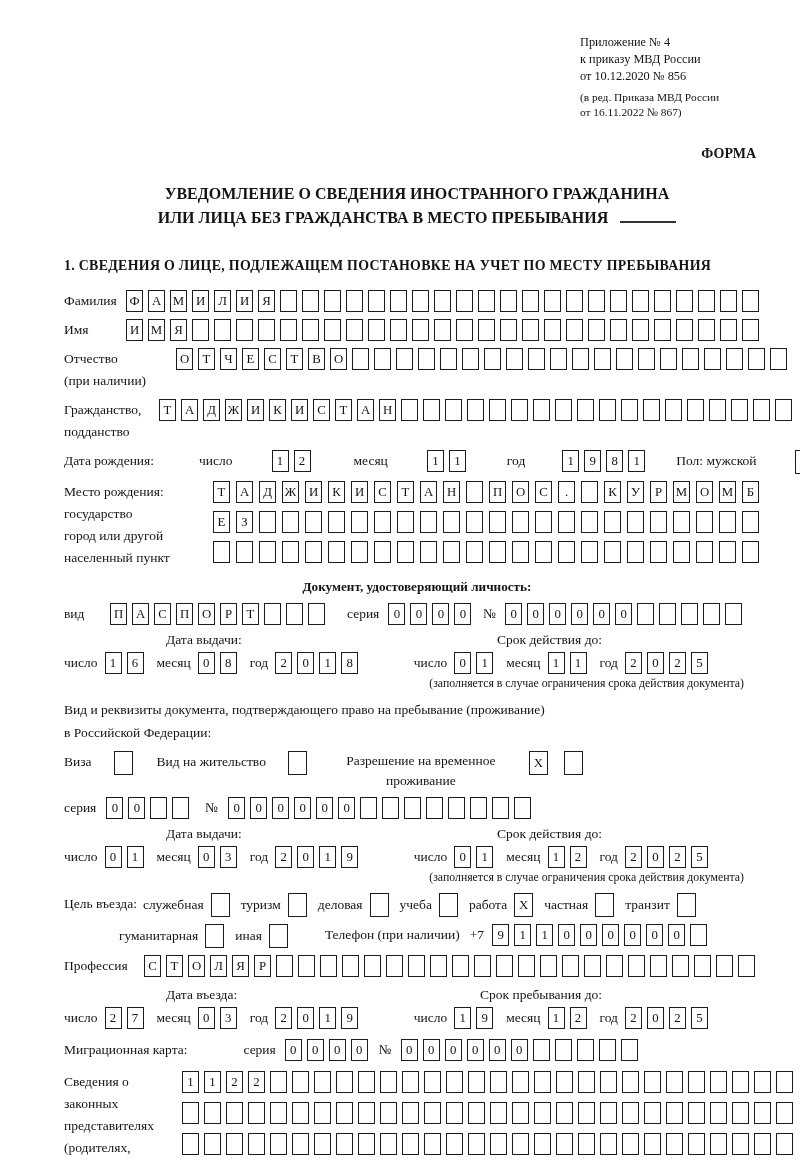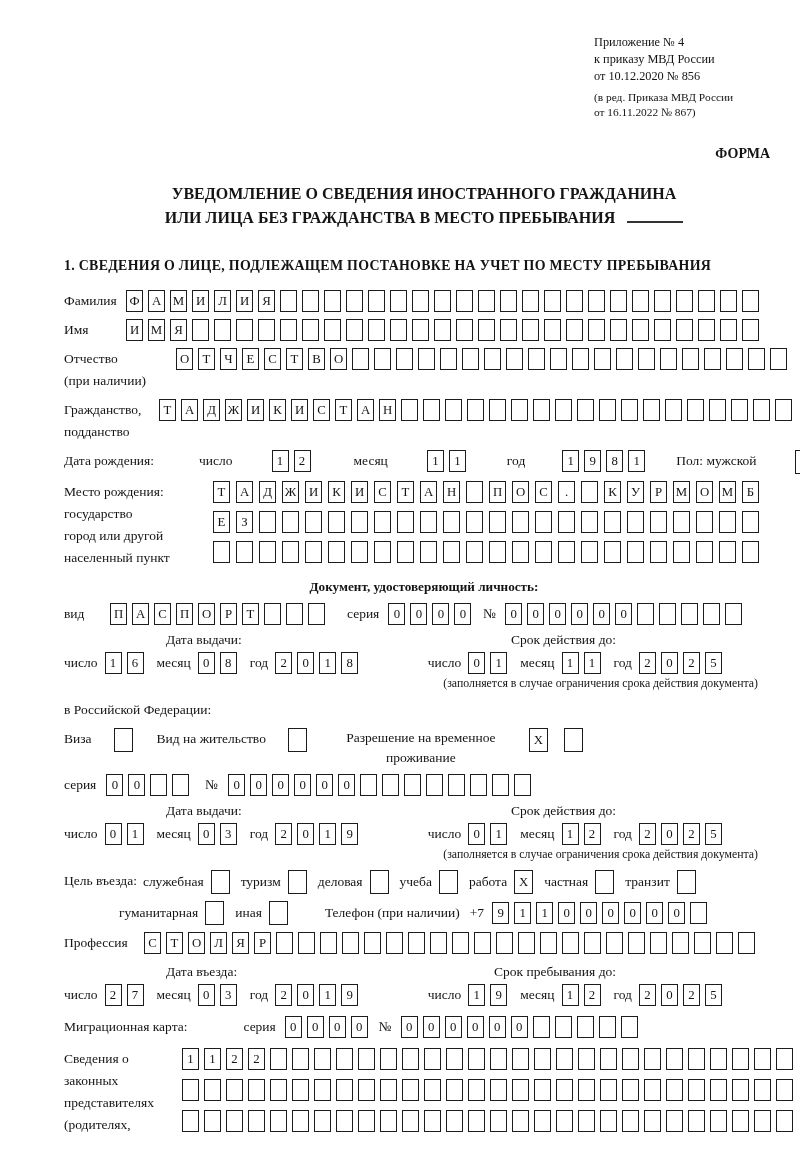--- a/index.html
+++ b/index.html
@@ -1,18 +1,18 @@
 <!DOCTYPE html>
 <html><head>
 <meta charset="utf-8">
 <style>
   html,body{margin:0;padding:0;background:#fff;}
   body{width:800px;height:1163px;color:#141414;
        font-family:"Liberation Serif","DejaVu Serif",serif;font-size:13.5px;}
-  .page{box-sizing:border-box;width:800px;height:1163px;padding:34px 16px 10px 64px;overflow:hidden;font-family:Liberation Serif, serif;}
+  .page{box-sizing:border-box;width:800px;height:1163px;padding:34px 30px 10px 64px;overflow:hidden;font-family:Liberation Serif, serif;}
 
   .appendix{margin-left:auto;width:190px;font-size:12.3px;line-height:1.4;}
   .appendix .small{font-size:11.4px;line-height:1.35;margin-top:4px;}
   .forma{text-align:right;font-weight:bold;font-size:14px;margin:26px 14px 0 0;}
 
   .title{text-align:center;font-weight:bold;font-size:16px;line-height:1.5;margin-top:20px;}
   .title-blank{display:inline-block;width:56px;border-bottom:2px solid #333;height:12px;margin-left:12px;}
 
   .sec-heading{font-weight:bold;font-size:13.9px;letter-spacing:.3px;margin-top:28px;margin-bottom:16px;}
 
@@ -39,21 +39,21 @@
   .drow .right-group{margin-left:auto;margin-right:62px;}
   .note{font-size:11.8px;text-align:right;margin:2px 26px 8px 0;}
 
   .intro{line-height:1.7;}
   .chk-row{margin-top:6px;align-items:flex-start;}
   .chk{display:flex;gap:22px;align-items:flex-start;}
   .chk .wide-lbl{width:172px;text-align:center;line-height:1.45;}
   .gap24{margin-left:24px;} .gap28{margin-left:28px;} .gap16{margin-left:16px;}
 
   .opt{display:flex;align-items:center;gap:7px;margin-right:11px;}
-  .purpose2{margin-left:55px;align-items:center;}
+  .purpose2{margin-left:55px;align-items:flex-start;}
   .phone-lbl{margin-left:26px;}
   .phone-prefix{margin-left:10px;margin-right:8px;}
 
   .rep-row{margin-top:10px;}
   .rep-labels{width:118px;line-height:22px;flex:0 0 auto;}
   .mt4{margin-top:4px;gap:31px;} .mt10{margin-top:10px;}
 </style>
 </head>
 <body>
 
@@ -416,20 +416,21 @@
           <span class="cell">2</span>
           <span class="cell">0</span>
           <span class="cell">2</span>
           <span class="cell">5</span>
         </span>
     </span>
   </div>
   <div class="note">(заполняется в случае ограничения срока действия документа)</div>
 
   <div class="intro">
+    <div>Вид и реквизиты документа, подтверждающего право на пребывание (проживание)</div>
     <div>в Российской Федерации:</div>
   </div>
 
   <div class="row chk-row">
     <span class="chk">
       <span class="lbl">Виза</span>
       <span class="cell chkbox"></span>
     </span>
     <span class="chk gap24">
       <span class="lbl">Вид на жительство</span>

